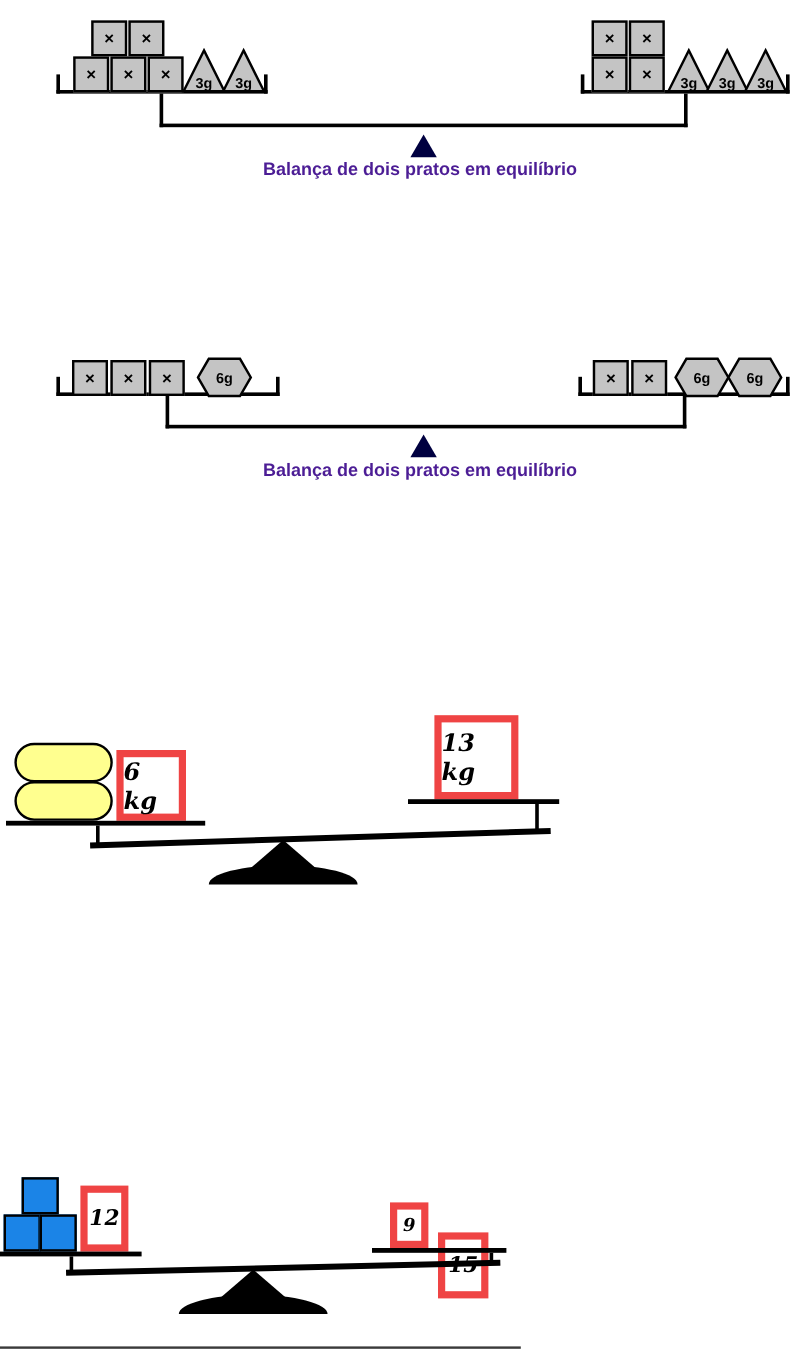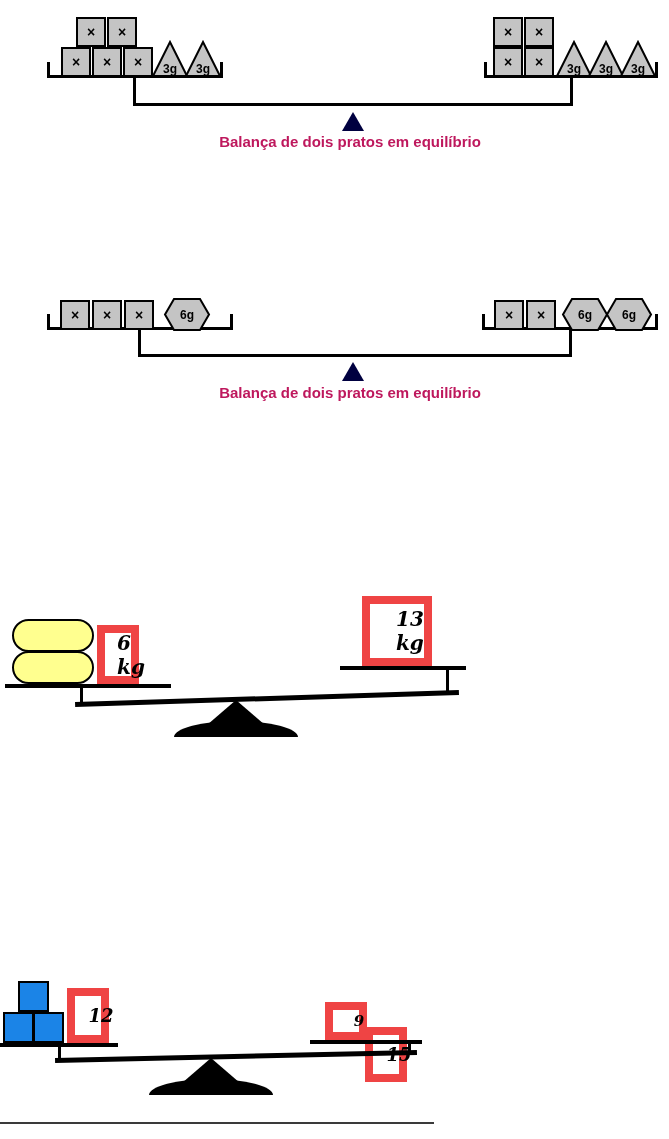--- a/index.html
+++ b/index.html
@@ -18,31 +18,31 @@
              border-right:3px solid #000; border-bottom:3px solid #000; }
 
   .vline { position:absolute; width:3px; background:#000; }
   .hline { position:absolute; height:3px; background:#000; }
 
   .navy-tri { position:absolute; width:0; height:0;
               border-left:11px solid transparent; border-right:11px solid transparent;
               border-bottom:19px solid #000040; }
 
   .caption { position:absolute; left:35px; width:630px; text-align:center;
-             font-weight:bold; font-size:15px; color:#be185d; }
+             font-weight:bold; font-size:15px; color:#4c1d95; }
 
   svg.weight { position:absolute; overflow:visible; }
   .shape  { fill:#c4c4c4; stroke:#000; stroke-width:2; }
   .wlabel { font-family:"Liberation Sans",sans-serif; font-weight:bold; font-size:12px;
             fill:#000; text-anchor:middle; }
 
   
-  .tag { position:absolute; background:#fff; border:8px solid #ef4444;
+  .tag { position:absolute; background:#fff; border:6px solid #ef4444;
          display:flex; align-items:center; justify-content:center;
-         font-family:"DejaVu Serif", serif; font-style:italic; font-weight:bold; color:#000;padding-left:26px; }
+         font-family:"DejaVu Serif", serif; font-style:italic; font-weight:bold; color:#000; }
   .oval { position:absolute; width:82px; height:33px; background:#ffff8f;
           border:2px solid #000; border-radius:17px; }
   .cube { position:absolute; width:31px; height:31px; background:#1b84e7;
           border:2px solid #000; }
   .platform { position:absolute; height:4px; background:#000; }
   .beam { position:absolute; height:5px; background:#000; }
   .black-tri { position:absolute; width:0; height:0;
                border-left:29px solid transparent; border-right:29px solid transparent;
                border-bottom:25px solid #000; }
   .dome { position:absolute; background:#000;
@@ -122,21 +122,21 @@
     <div class="vline" style="left:138px;top:330px;height:27px;"></div>
     <div class="vline" style="left:569px;top:330px;height:27px;"></div>
     <div class="hline" style="left:138px;top:354px;width:434px;"></div>
     <div class="navy-tri" style="left:342px;top:362px;"></div>
     <div class="caption" style="top:384px;">Balança de dois pratos em equilíbrio</div>
   </section>
 
   <section>
     <div class="oval" style="left:12px;top:619px;"></div>
     <div class="oval" style="left:12px;top:651px;"></div>
-    <div class="tag" style="left:97px;top:625px;width:40px;height:59px;font-size:20px;">6 kg</div>
+    <div class="tag" style="left:97px;top:625px;width:58px;height:59px;font-size:20px;">6 kg</div>
     <div class="platform" style="left:5px;top:684px;width:166px;"></div>
 
     <div class="tag" style="left:362px;top:596px;width:70px;height:70px;font-size:20px;">13 kg</div>
     <div class="platform" style="left:340px;top:666px;width:126px;"></div>
 
     <div class="vline" style="left:80px;top:688px;height:16px;"></div>
     <div class="vline" style="left:446px;top:670px;height:22px;"></div>
     <div class="beam" style="left:75px;top:696px;width:384px;transform:rotate(-1.8deg);"></div>
     <div class="black-tri" style="left:207px;top:700px;"></div>
     <div class="dome" style="left:174px;top:721px;width:124px;height:16px;"></div>

